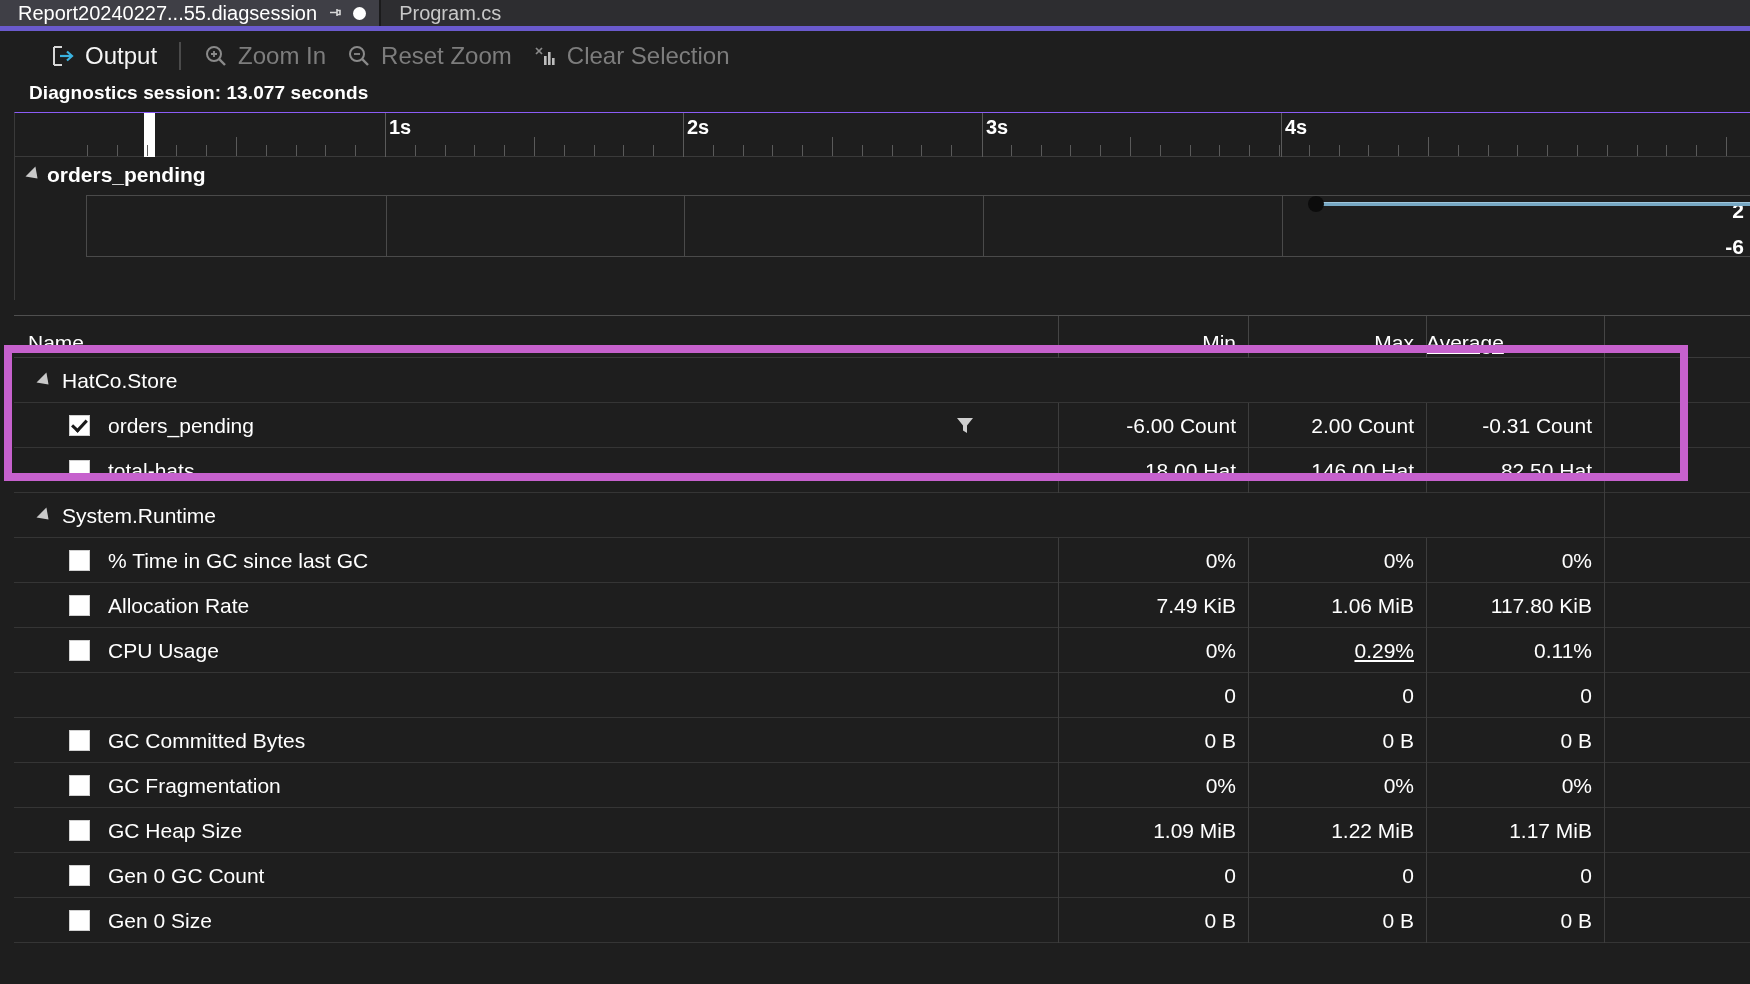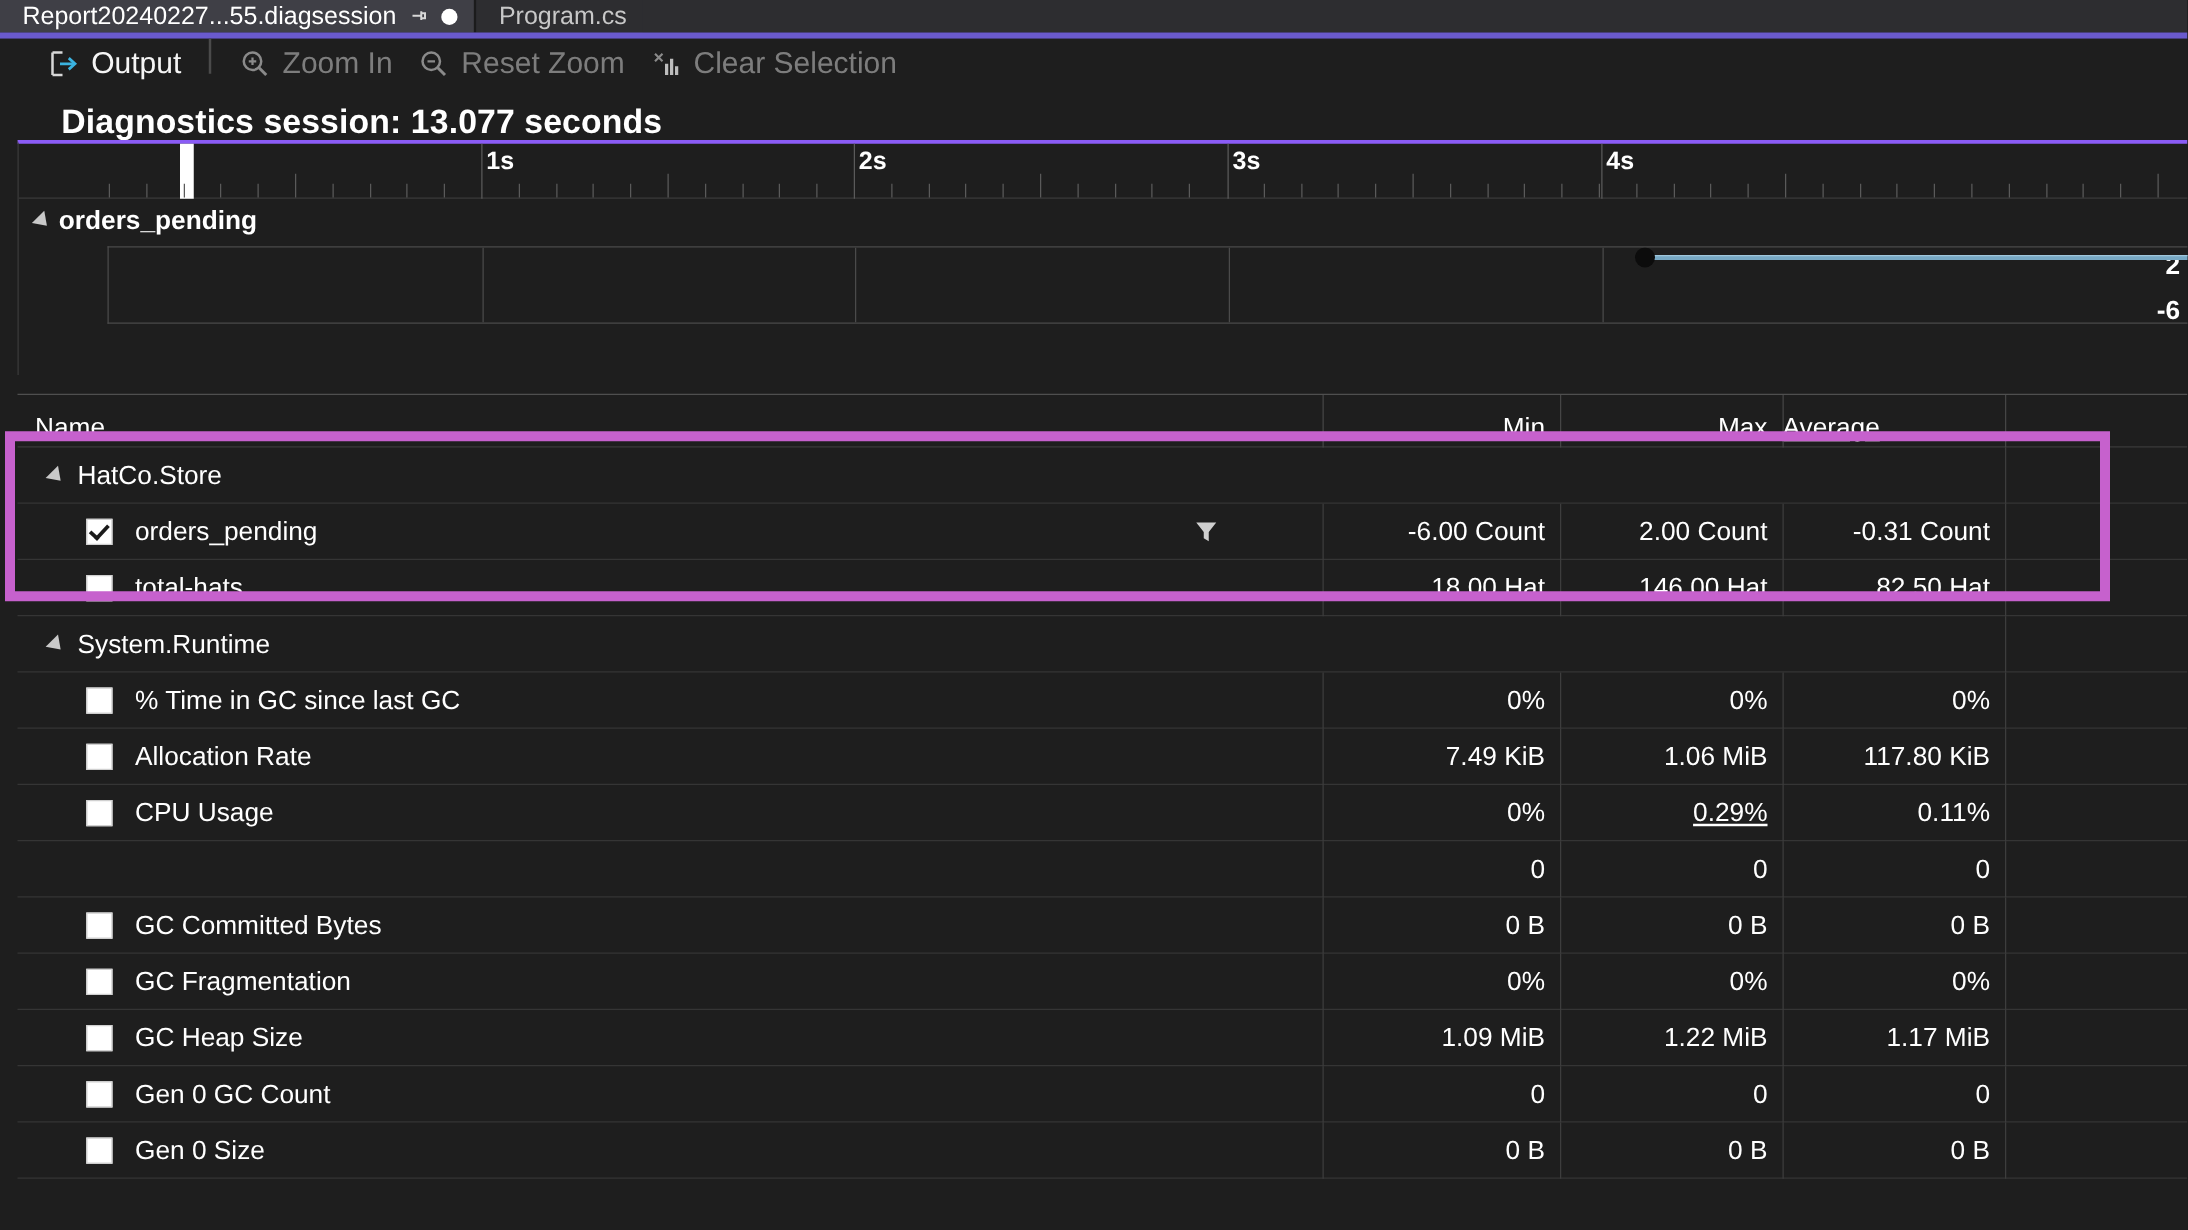--- a/index.html
+++ b/index.html
@@ -37,51 +37,50 @@
   }
   #tab-underline {
     position: absolute; top: 26px; left: 0; width: 1750px; height: 5px;
     background: #6a5acd;
   }
 
   
   #toolbar {
     position: absolute; top: 31px; left: 0; width: 1750px; height: 49px;
     background: #1e1e1e;
-    display: flex; align-items: flex-start;
-    padding-left: 28px;
+    display: flex; align-items: center;
+    padding-left: 40px;
     gap: 0px;
   }
   .tb-item {
     display: flex; align-items: center; gap: 9px;
     font-size: 24px;
     height: 40px;
     padding: 0 10px;
     white-space: nowrap;
   }
   .tb-item.enabled { color: #f5f5f5; }
   .tb-item.disabled { color: #7d7d7d; }
   .tb-divider { width: 2px; height: 28px; background: #4a4a4a; margin: 0 12px; }
   .tb-icon { width: 26px; height: 26px; display:flex; align-items:center; justify-content:center; }
   .tb-icon svg { display: block; }
 
   
   #session-label {
     position: absolute; top: 82px; left: 29px;
-    font-size: 27px; font-weight: bold; color: #ffffff;
+    font-size: 19px; font-weight: bold; color: #ffffff;
     letter-spacing: 0.1px;
-    margin-left: 20px;
   }
 
   
   #graph-panel {
     position: absolute; top: 112px; left: 14px;
     width: 1736px; height: 188px;
     background: #1e1e1e;
-    border-top: 3px solid #8b5cf6;
+    border-top: 1px solid #8b5cf6;
     border-left: 1px solid #3a3a3a;
   }
   
   #ruler {
     position: absolute; top: 0; left: 0; width: 1736px; height: 44px;
     border-bottom: 1px solid #3a3a3a;
   }
   .ruler-major {
     position: absolute; top: 0; width: 1px; height: 44px; background: #5a5a5a;
   }

